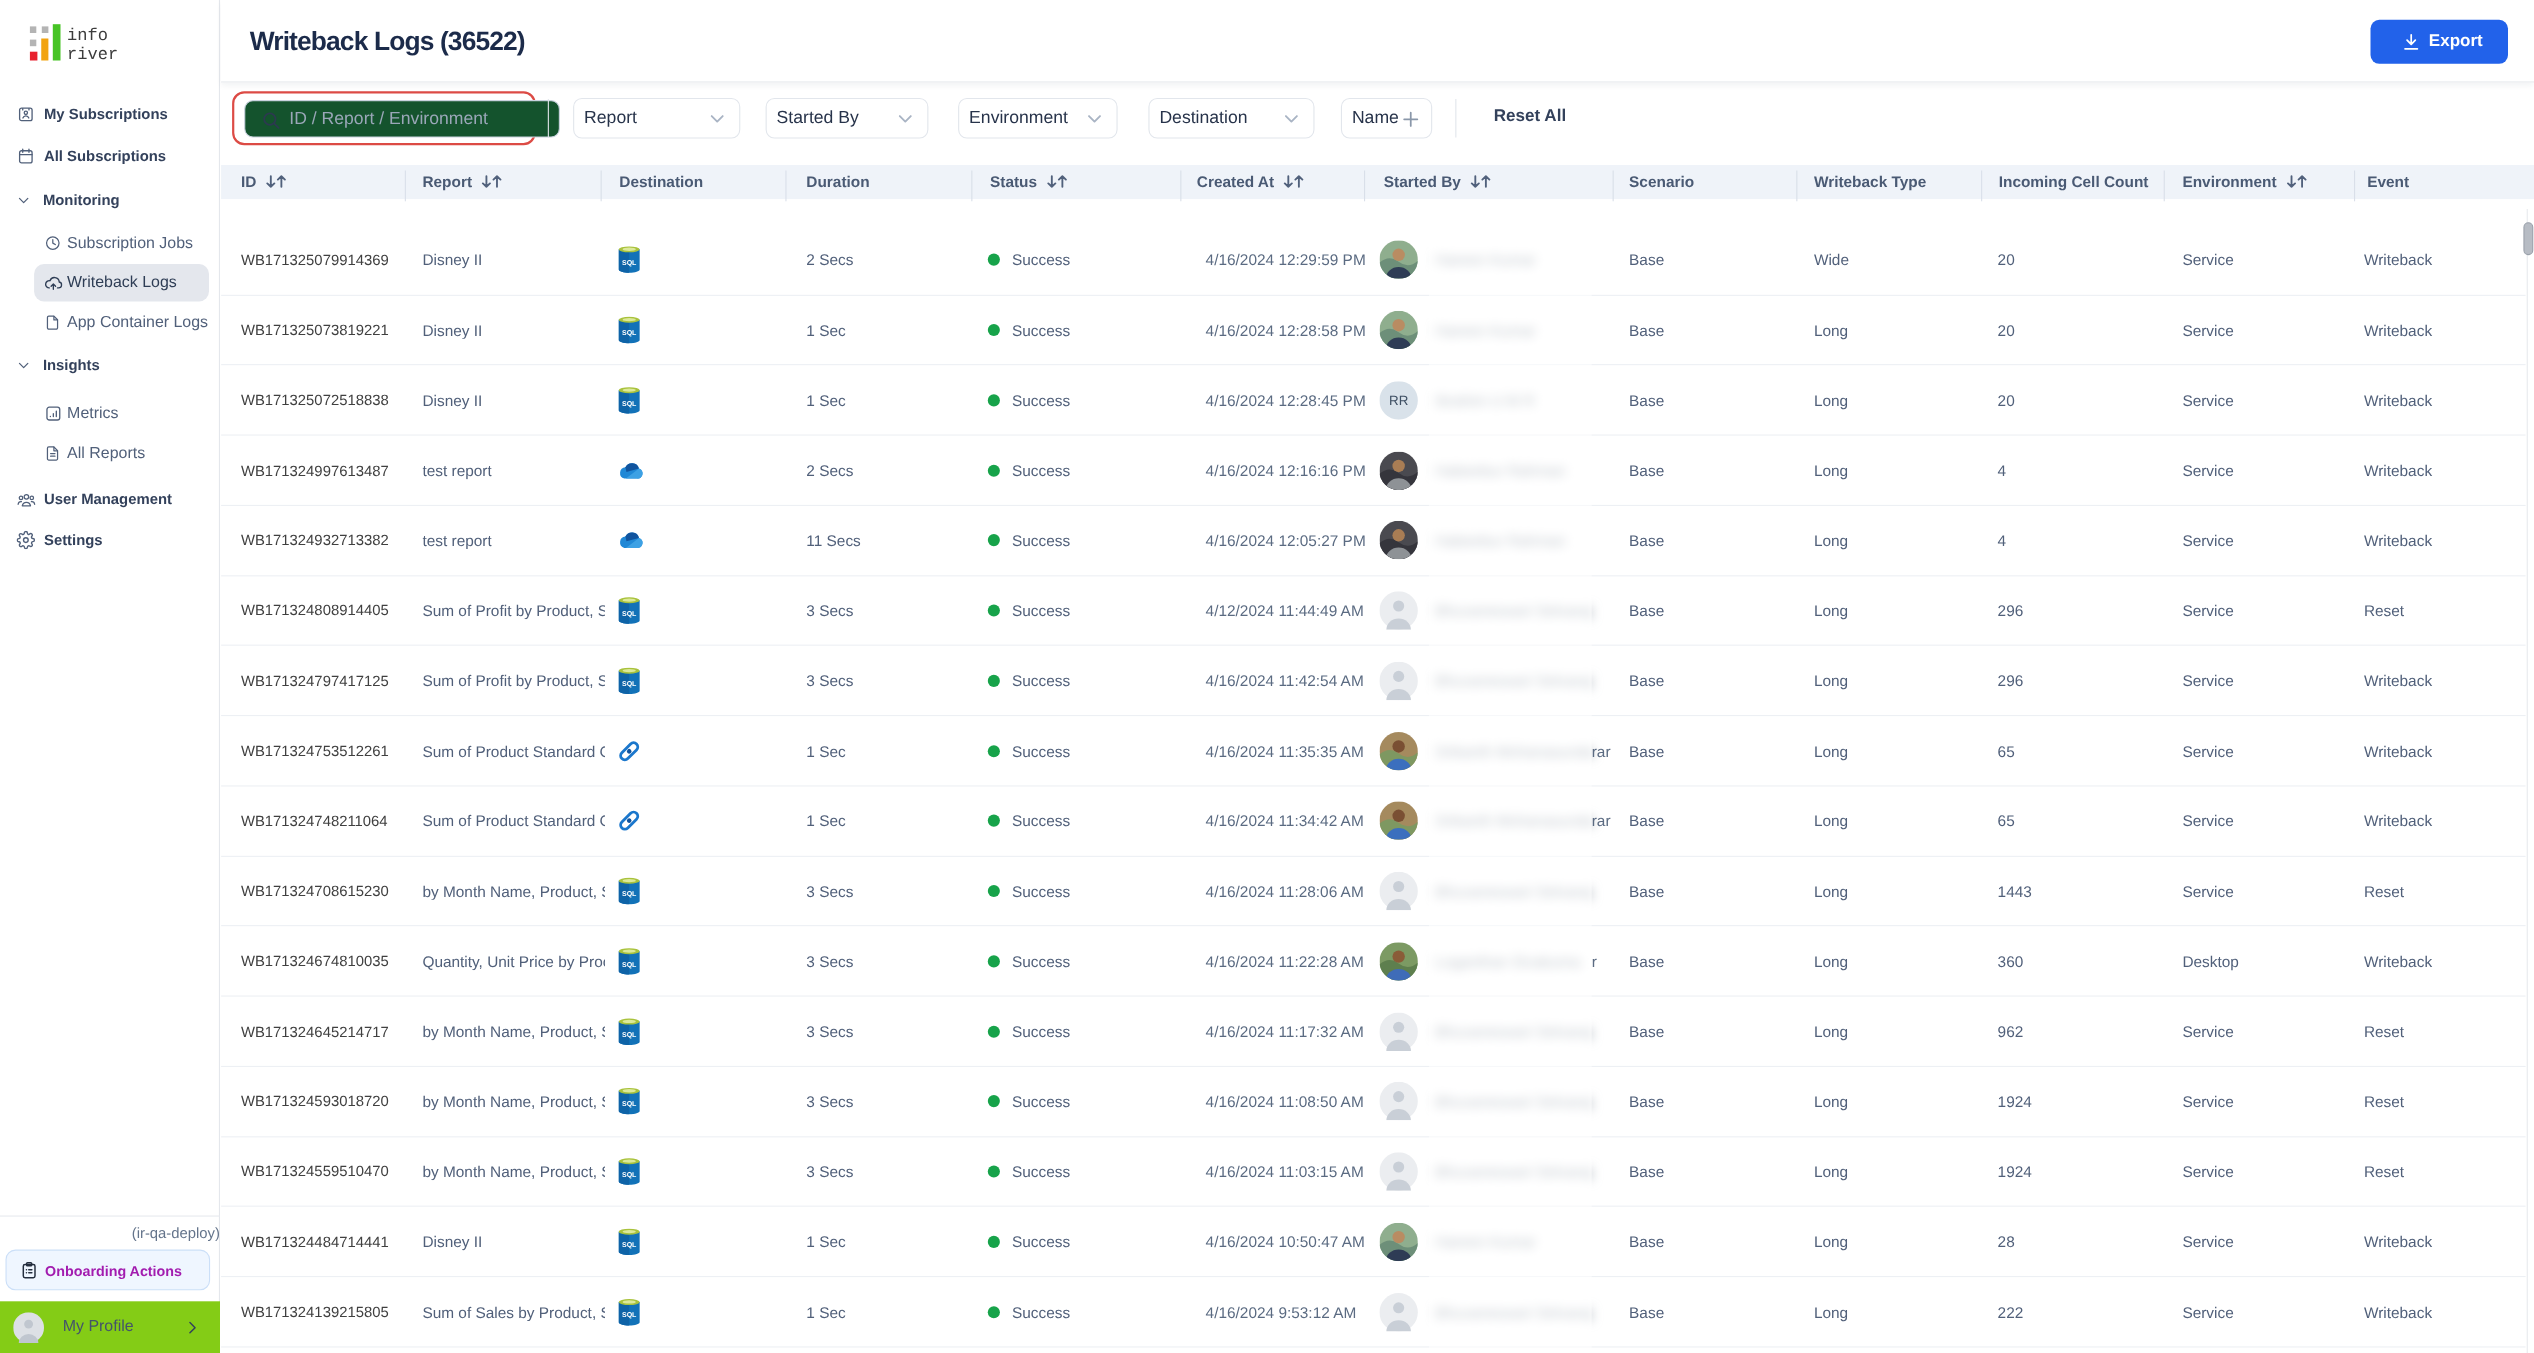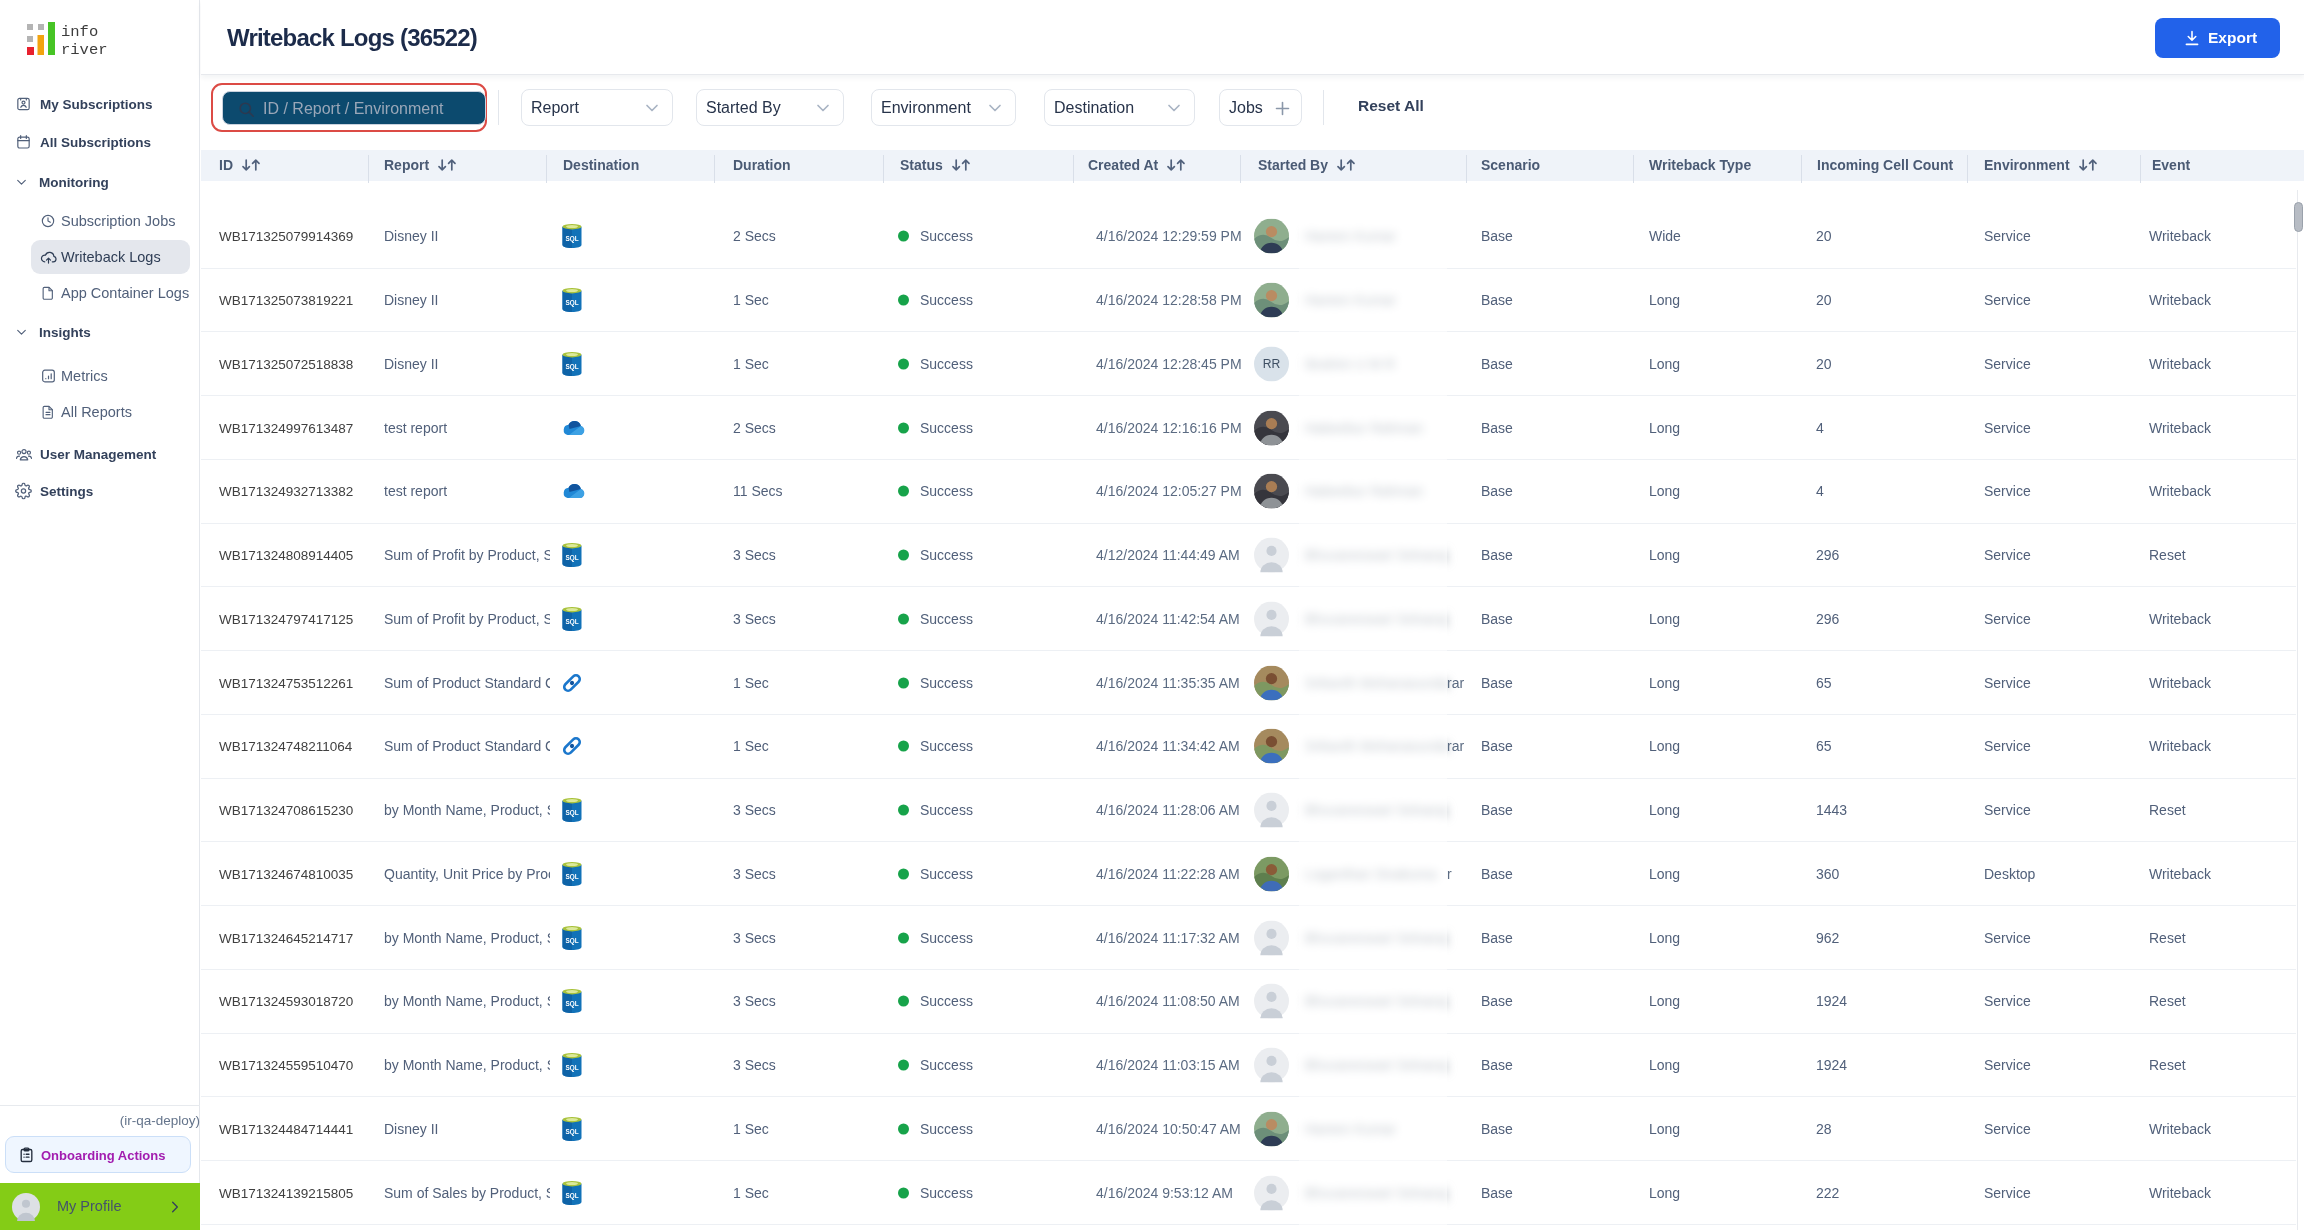--- a/index.html
+++ b/index.html
@@ -23,21 +23,21 @@
 #profband{position:absolute;left:0;top:1183px;width:200px;height:47px;background:#84cc16}
 #profband .txt{position:absolute;left:57px;top:15px;font-size:14.5px;color:#44536b}
 
 #topbar{position:absolute;left:201px;top:0;width:2103px;height:75px;background:#fff;border-bottom:1px solid #e7e9ed;box-shadow:0 3px 5px rgba(20,30,50,.05)}
 #title{position:absolute;left:227px;top:24px;font-size:24px;font-weight:bold;color:#1c2b4a;letter-spacing:-0.8px}
 #export{position:absolute;left:2155px;top:18px;width:125px;height:40px;background:#2262ea;border-radius:8px;color:#fff}
 #export .txt{position:absolute;left:53px;top:11px;font-size:15.5px;font-weight:bold}
 #export svg{position:absolute;left:28px;top:11px}
 
 #redbox{position:absolute;left:211px;top:83px;width:276px;height:49px;border:2.5px solid #dc4b45;border-radius:11px}
-#search{position:absolute;left:222px;top:91px;width:264px;height:34px;border:1.5px solid #c9d2de;border-radius:8px;background:#0c4a6e}
+#search{position:absolute;left:222px;top:91px;width:287px;height:34px;border:1.5px solid #c9d2de;border-radius:8px;background:#14532d}
 #search svg{position:absolute;left:14px;top:8px}
 #search .ph{position:absolute;left:40px;top:8px;font-size:16px;color:#9aa7b8}
 .vdiv{position:absolute;top:90px;height:35px;border-left:1px solid #e2e6ec}
 .drop{position:absolute;top:89px;height:37px;border:1px solid #e2e6ec;border-radius:8px;background:#fff}
 .drop .txt{position:absolute;left:9px;top:9px;font-size:16px;color:#27334a}
 .drop .chv{position:absolute;right:13px;top:13px}
 #resetall{position:absolute;left:1358px;top:97px;font-size:15.5px;font-weight:bold;color:#33415b}
 
 #thead{position:absolute;left:201px;top:150px;width:2103px;height:31px;background:#eff3f9}
 .hcell{position:absolute;top:7px;font-size:14px;font-weight:bold;color:#4a5a74;white-space:nowrap}
@@ -241,21 +241,21 @@
       <path d="M2 2.5 l5 5 5-5" fill="none" stroke="#a9b4c4" stroke-width="1.7" stroke-linecap="round" stroke-linejoin="round"></path>
     </svg>
   </div>
 <div class="drop" style="left:1044px;width:151px">
     <span class="txt">Destination</span>
     <svg class="chv" width="14" height="11" viewBox="0 0 14 11">
       <path d="M2 2.5 l5 5 5-5" fill="none" stroke="#a9b4c4" stroke-width="1.7" stroke-linecap="round" stroke-linejoin="round"></path>
     </svg>
   </div>
 <div class="drop" style="left:1219px;width:83px">
-    <span class="txt">Jobs</span>
+    <span class="txt">Name</span>
     <svg class="chv" width="15" height="15" viewBox="0 0 15 15" style="top:11px;right:11px">
       <path d="M7.5 1.5 v12 M1.5 7.5 h12" stroke="#8a97a9" stroke-width="1.6" stroke-linecap="round"></path>
     </svg>
   </div>
 <span class="vdiv" style="left:1323px"></span>
 <div id="resetall">Reset All</div>
 
 <div id="thead">
     <span class="hcell" style="left:18px">ID<svg class="sort" width="21" height="12" viewBox="0 0 21 12">
         <g stroke="#51617c" stroke-width="1.7" fill="none" stroke-linecap="round" stroke-linejoin="round">

